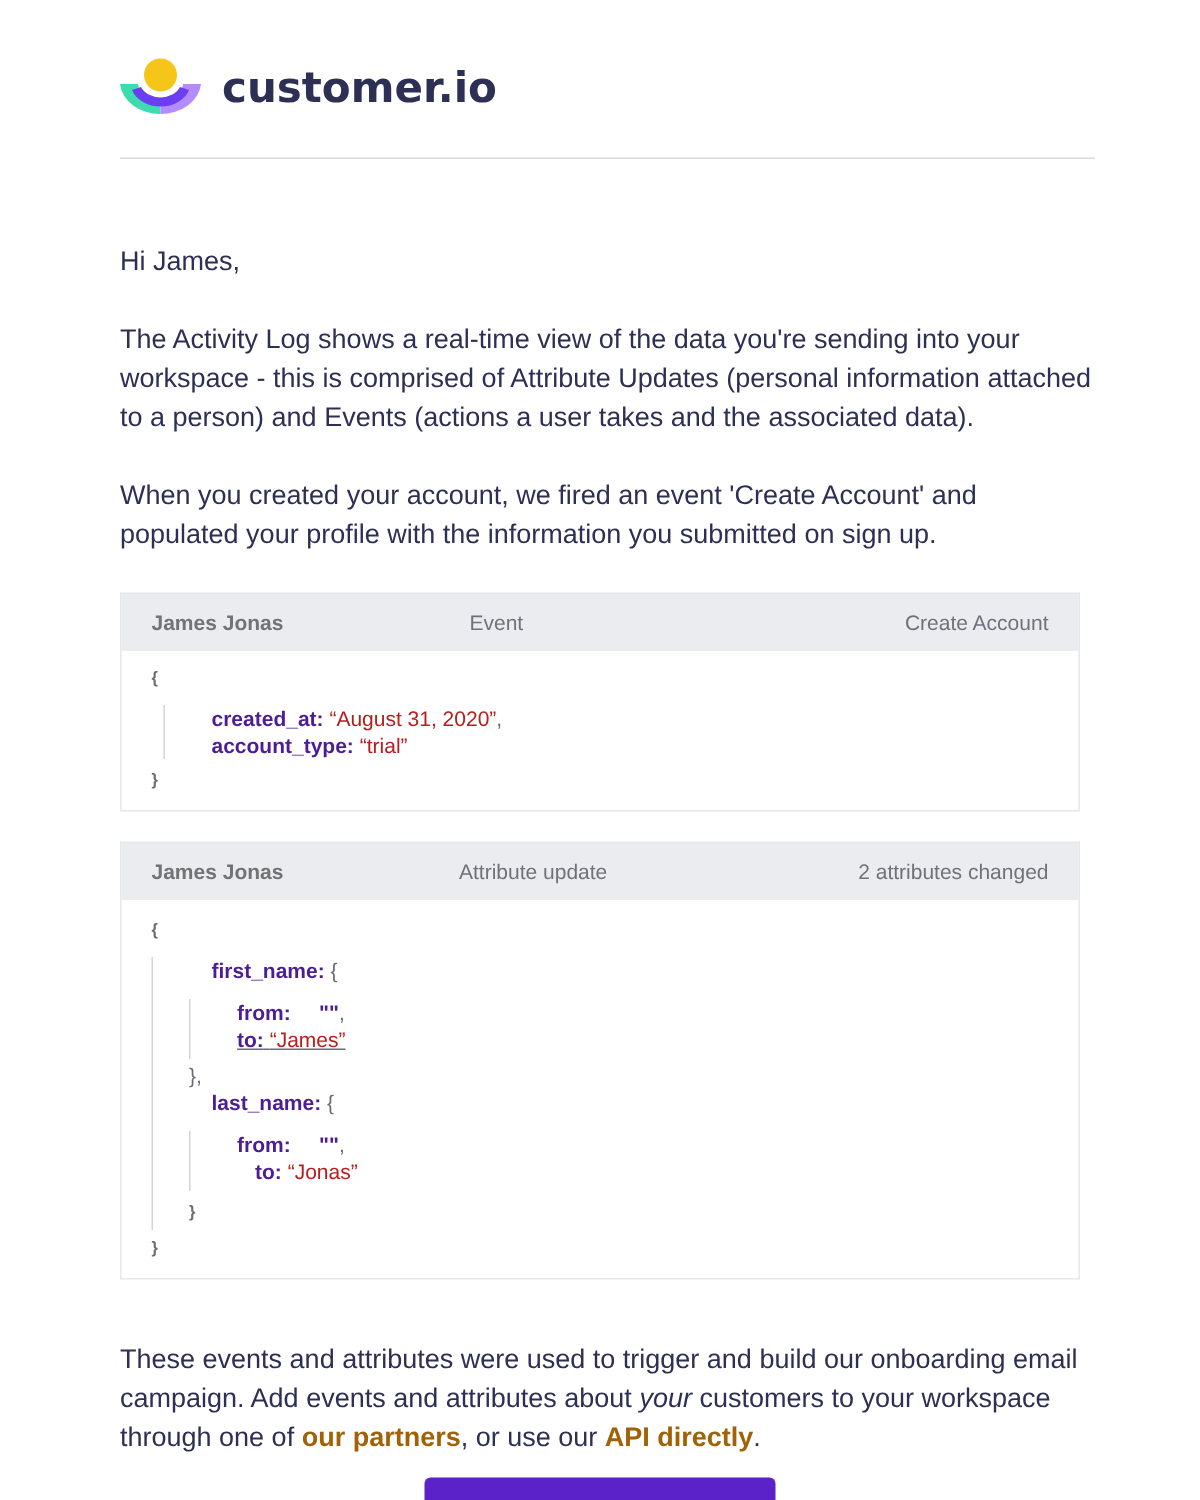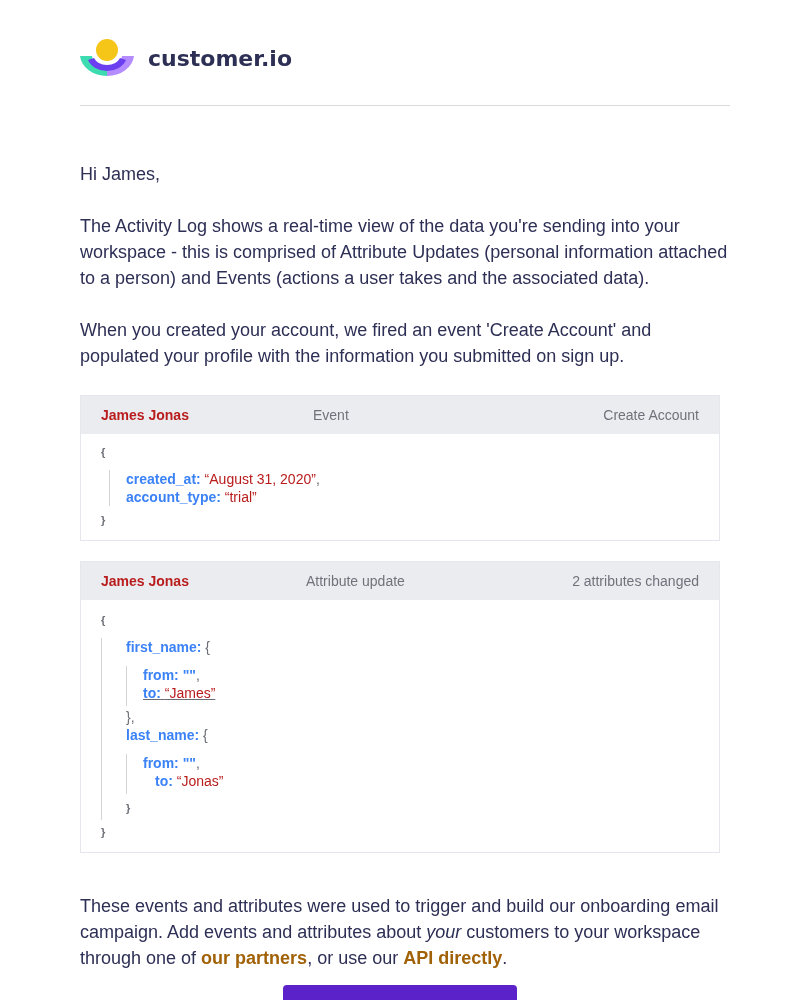--- a/index.html
+++ b/index.html
@@ -1,30 +1,30 @@
 <!DOCTYPE html>
 <html><head>
 <meta charset="utf-8">
 <style>
   * { box-sizing: border-box; margin: 0; padding: 0; }
   html, body { width: 800px; height: 1000px; overflow: hidden; background: #ffffff; }
   body { font-family: "Liberation Sans", sans-serif; color: #2d2f55; position: relative; }
   .logo { position: absolute; left: 80px; top: 38px; display: flex; align-items: center; }
   .logo-mark { width: 54px; height: 40px; position: relative; }
-  .logo-text { margin-left: 14px; font-family: "DejaVu Sans", sans-serif; font-size: 22px; font-weight: bold; color: #2d2f55; letter-spacing: 0px; }
+  .logo-text { margin-left: 14px; font-family: "DejaVu Sans", sans-serif; font-size: 28px; font-weight: bold; color: #2d2f55; letter-spacing: 0px; }
   .divider { position: absolute; left: 80px; top: 105px; width: 650px; height: 1px; background: #d9d9de; }
   .p { position: absolute; left: 80px; width: 650px; font-size: 18px; line-height: 26px; color: #2d2f55; }
   .card { position: absolute; left: 80px; width: 640px; border: 1px solid #e6e7ec; background: #fff; }
   .card-head { height: 38px; background: #ebecf0; display: flex; align-items: center; padding: 0 20px; font-size: 14px; color: #70727b; position: relative; }
-  .card-head .name { font-weight: bold; color: #b91c1c; }
+  .card-head .name { font-weight: bold; color: #737373; }
   .card-head .type { position: absolute; }
   .card-head .detail { margin-left: auto; }
   .code { position: relative; font-size: 14px; color: #6b6d75; }
   .brace { position: absolute; font-size: 11px; font-weight: bold; color: #6b6d75; }
-  .key { font-weight: bold; color: #3b82f6; }
+  .key { font-weight: bold; color: #4c1d95; margin-left: 15px; }
   .str { color: #b91c1c; }
   .line { position: absolute; white-space: nowrap; font-size: 14px; line-height: 18px; }
   .vbar { position: absolute; width: 1px; background: #d4d4d8; }
   .link { color: #a16207; font-weight: bold; text-decoration: none; }
   .cta { position: absolute; left: 283px; top: 985px; width: 234px; height: 40px; background: #5b22c9; border-radius: 4px; }
 </style>
 </head>
 <body>
 
 <div class="logo">

